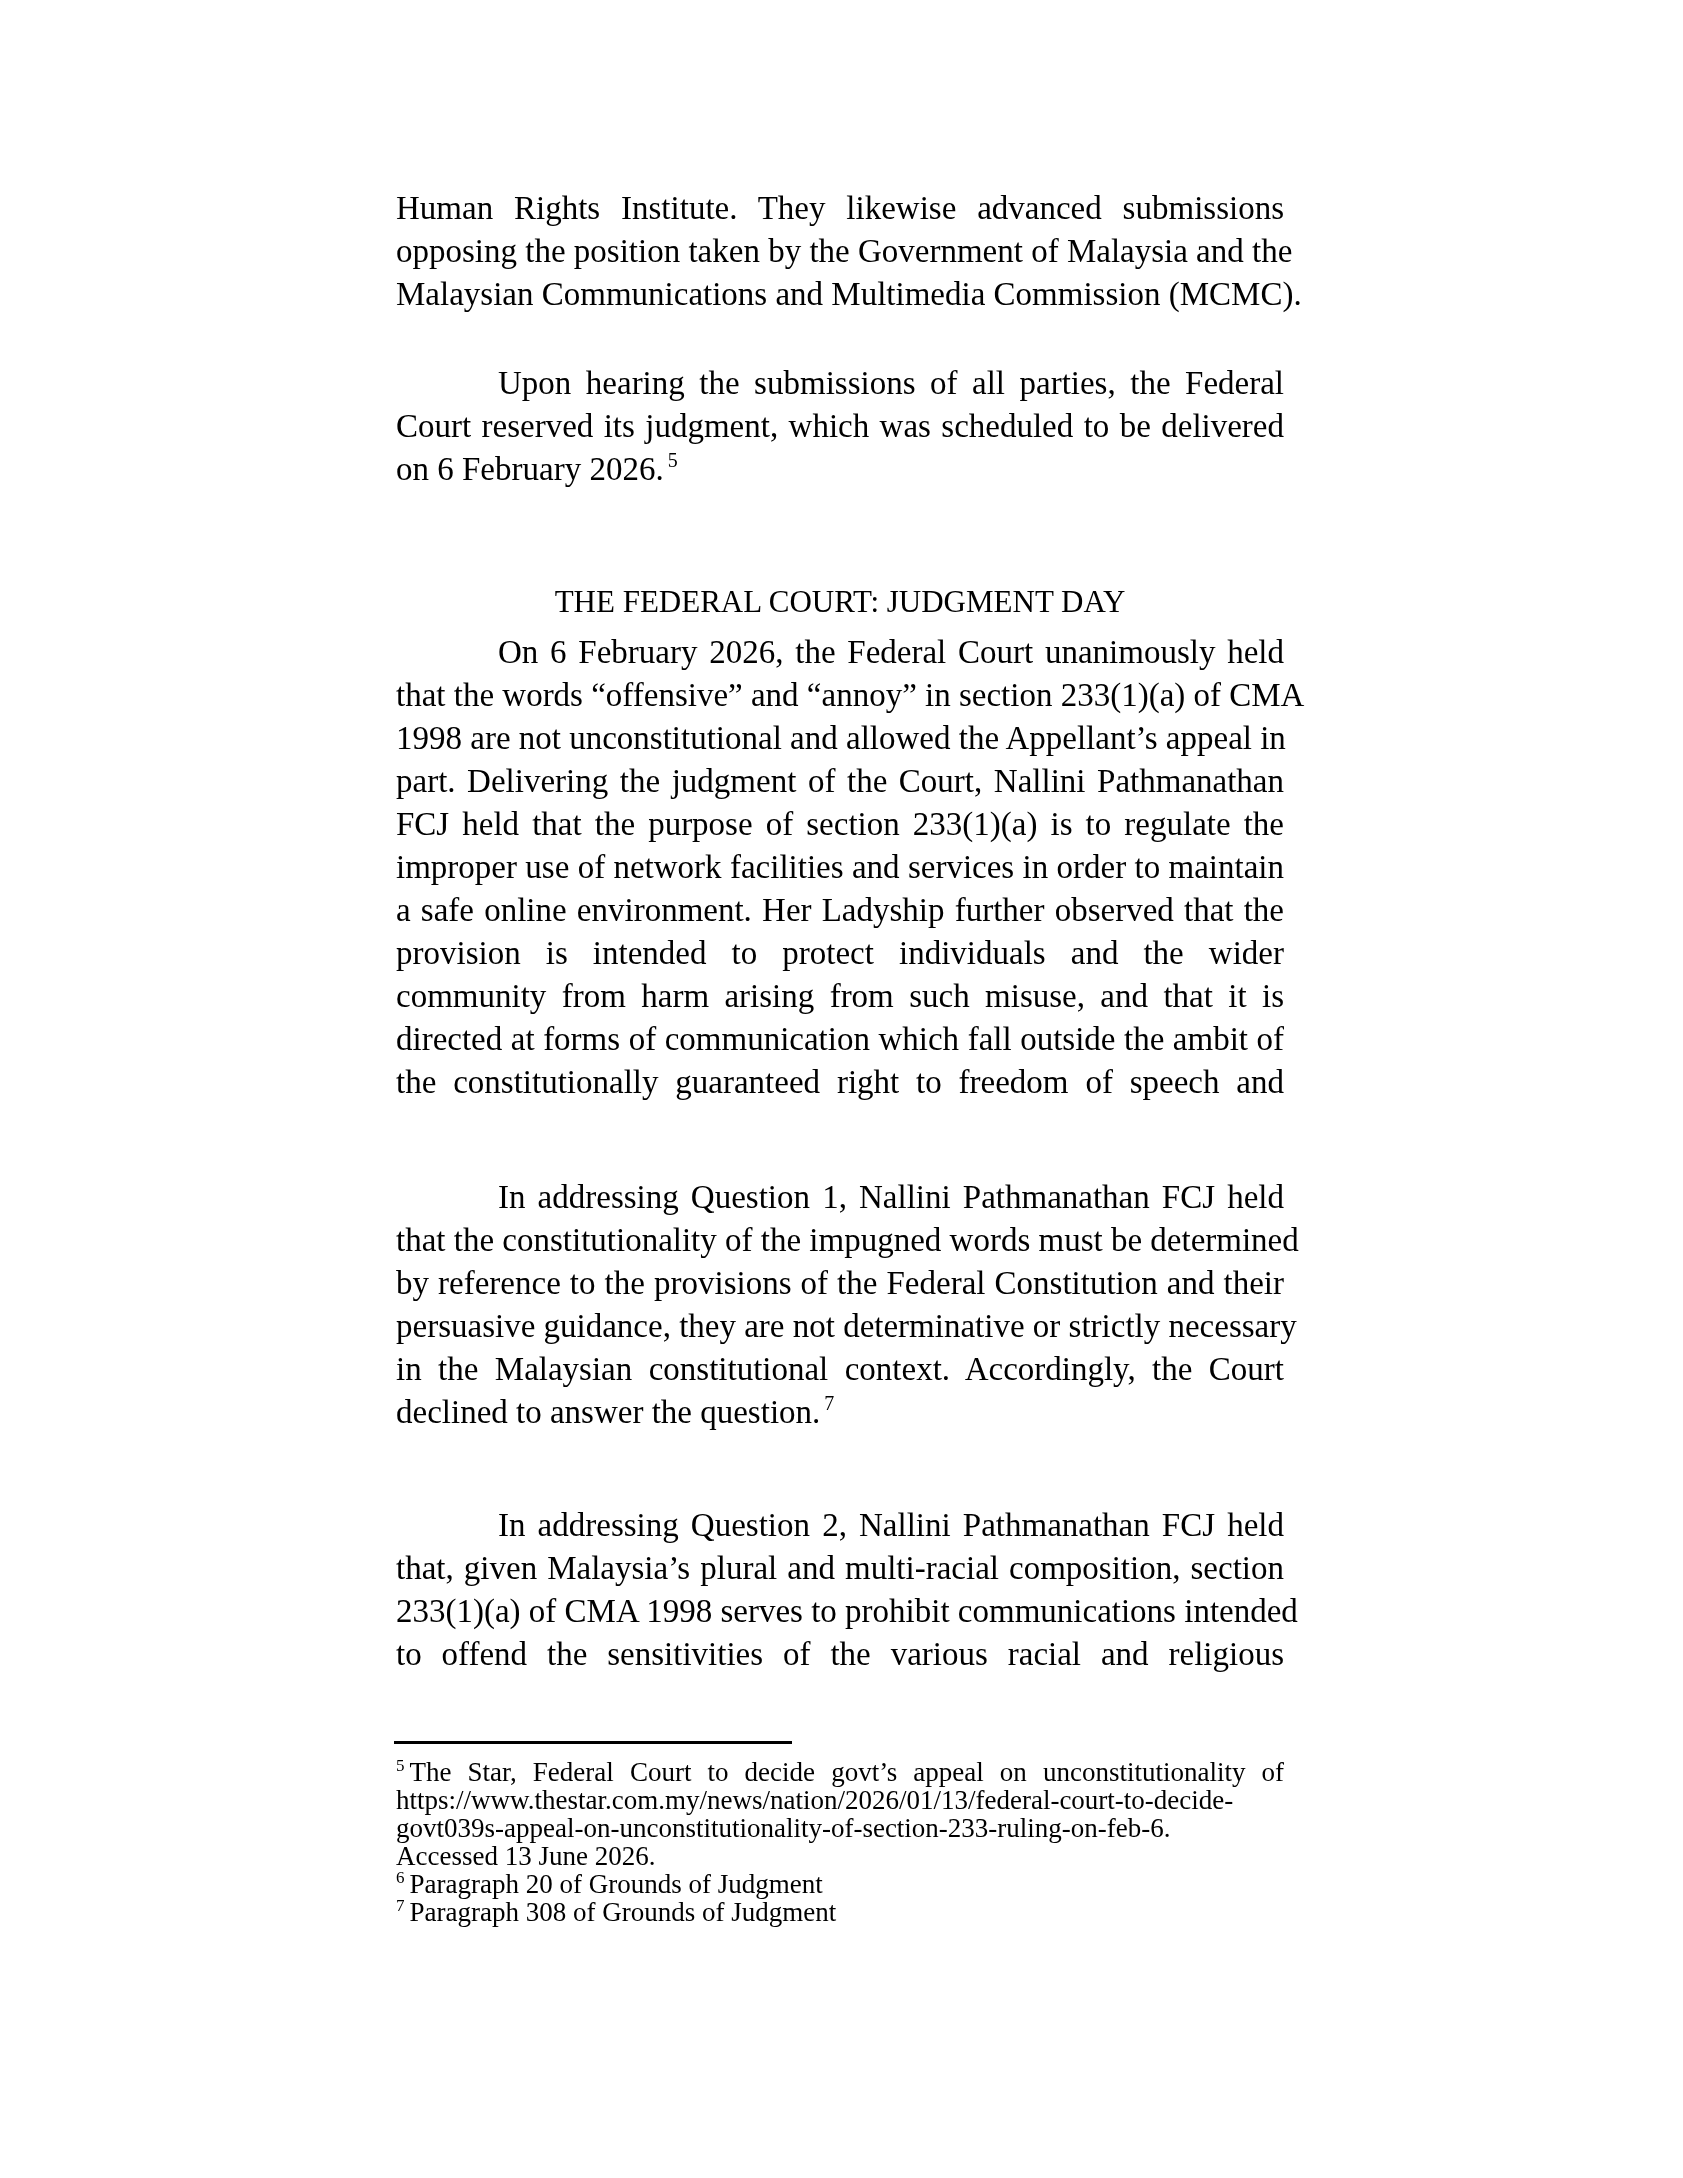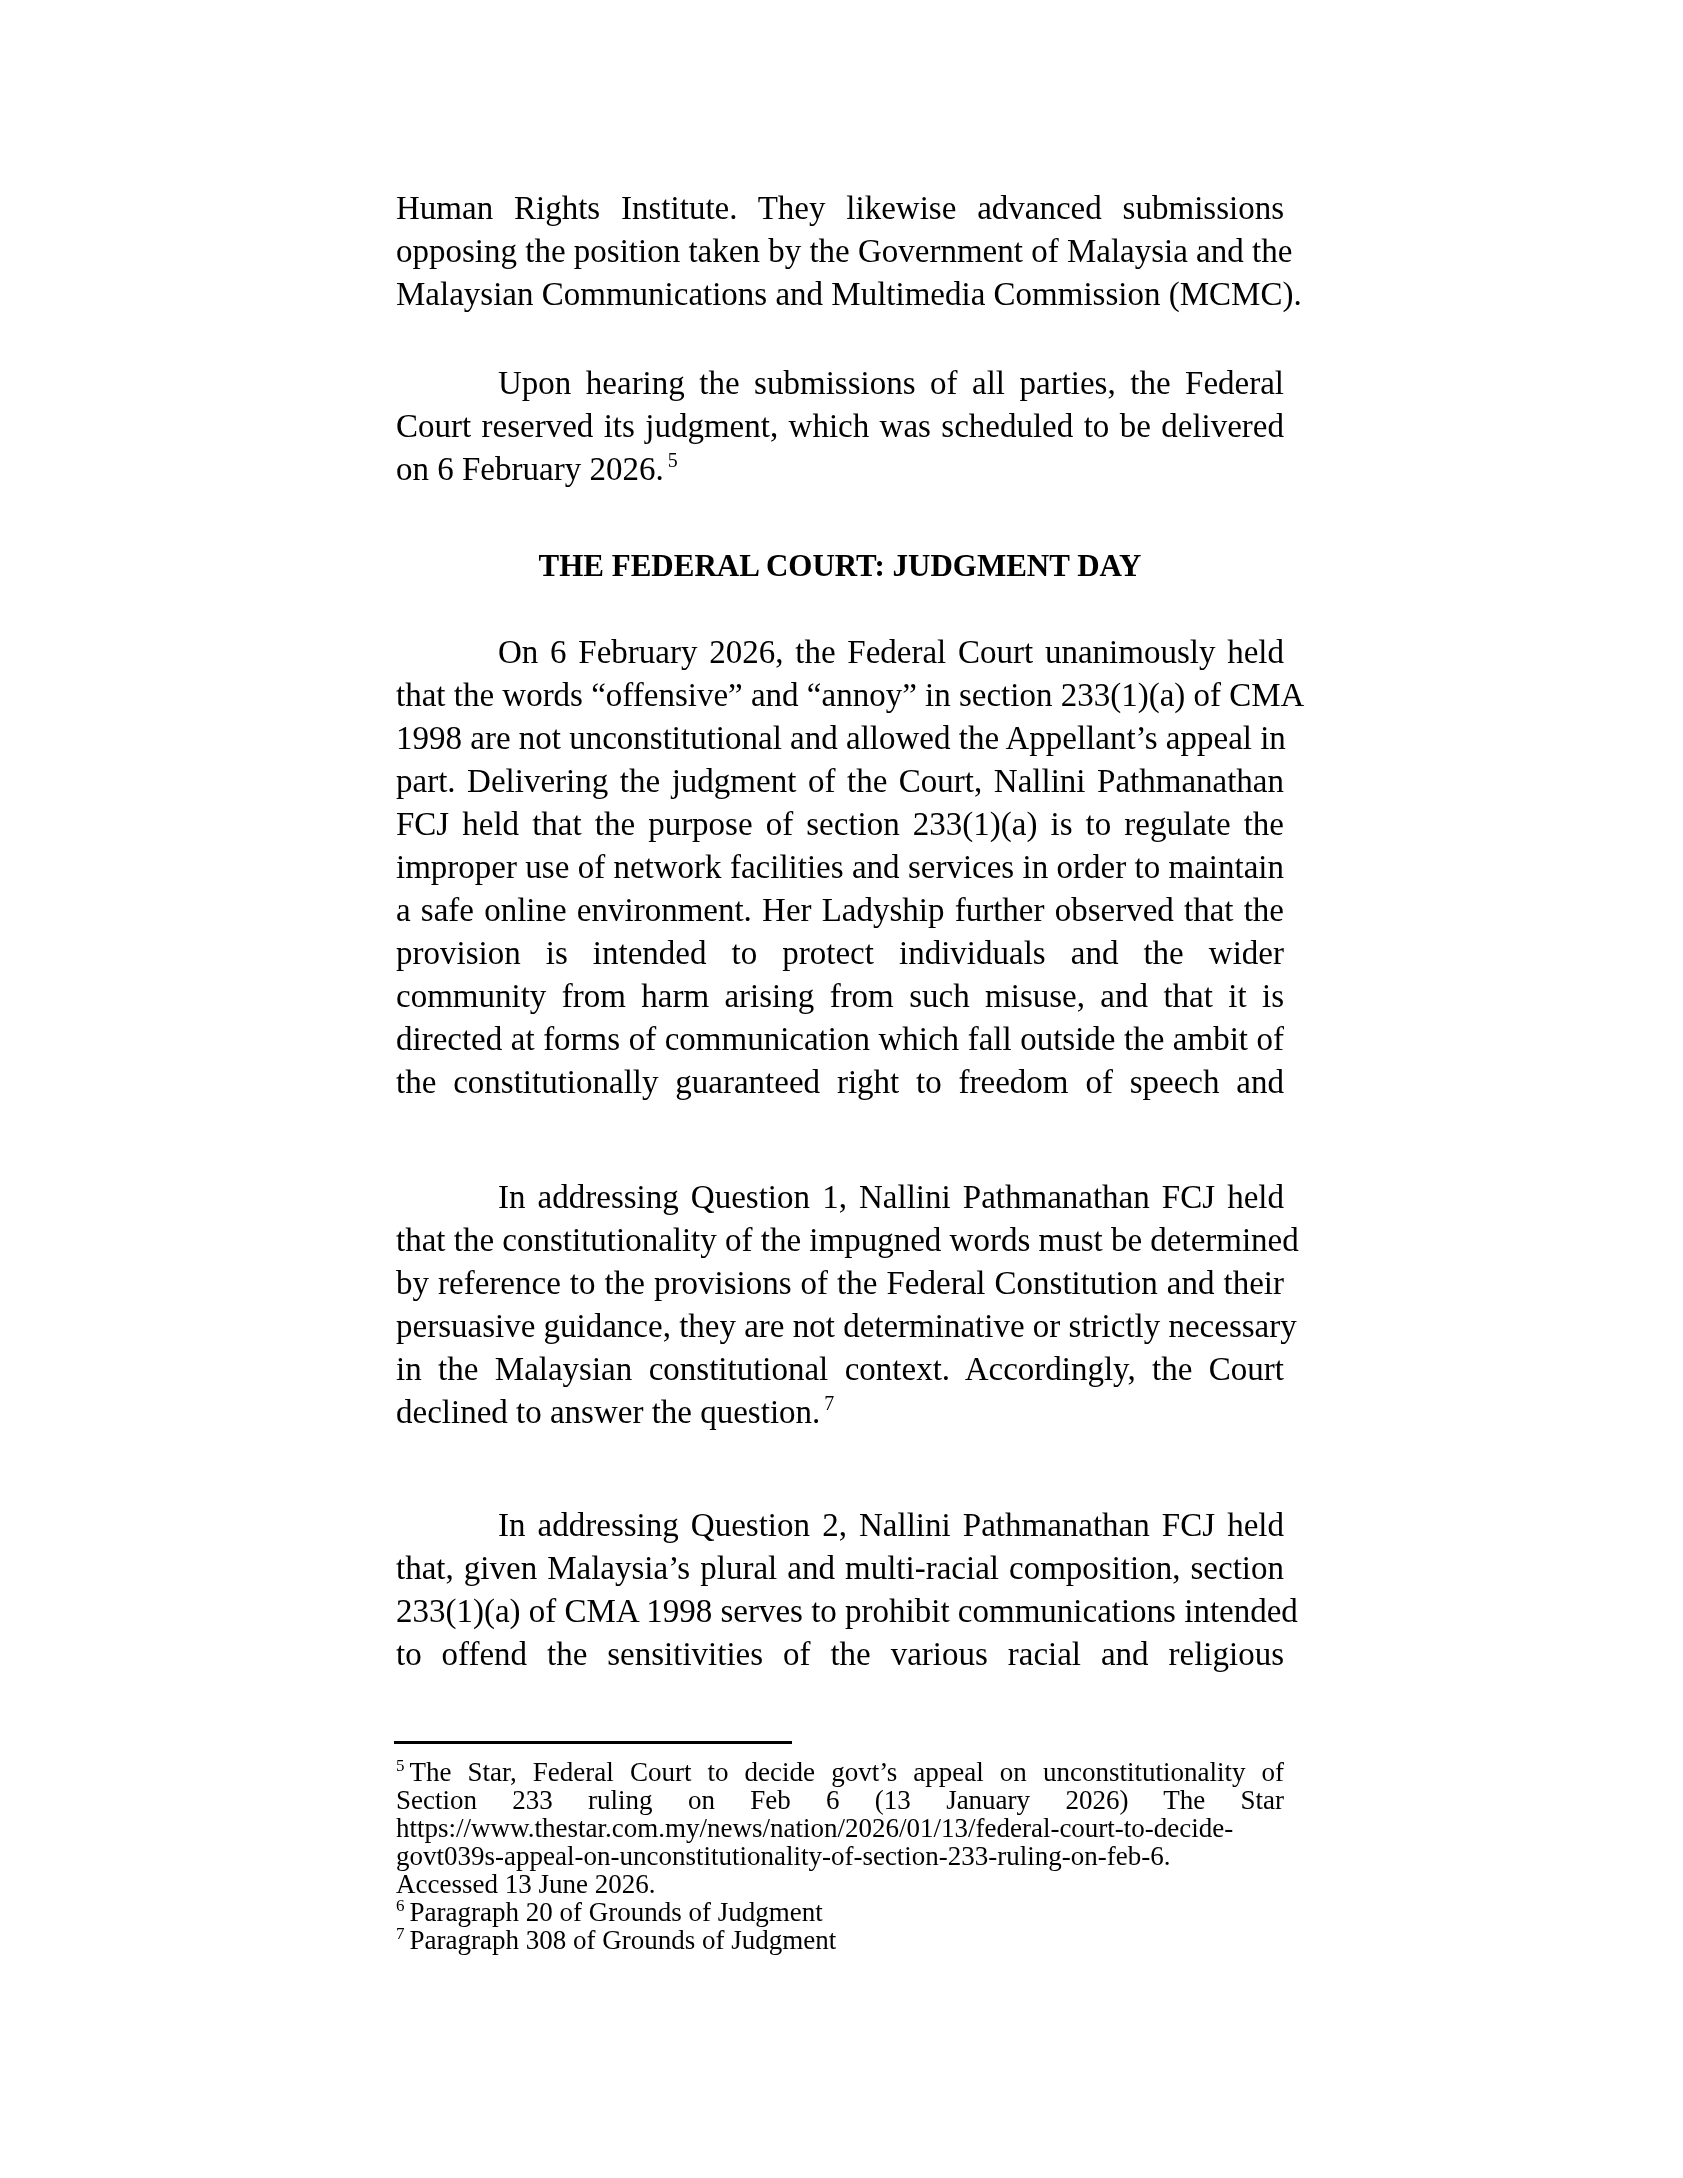--- a/index.html
+++ b/index.html
@@ -3,21 +3,21 @@
 <meta charset="utf-8">
 <style>
   html, body { margin: 0; padding: 0; background: #ffffff; }
   body { width: 1683px; height: 2178px; position: relative; overflow: hidden; color: #000; }
   .page { position: absolute; left: 0; top: 0; width: 1622px; height: 2178px; background: #fff; }
   .para { position: absolute; left: 396px; width: 888px; font-family: "Liberation Serif", serif; font-size: 33px; line-height: 43px; }
   .line { display: block; white-space: nowrap; height: 43px; text-align: justify; text-align-last: justify; }
   .line.last { text-align-last: left; }
   .line.indent { padding-left: 102px; }
   sup.fn { font-size: 20px; vertical-align: 0; position: relative; top: -13px; margin-left: 4px; line-height: 0; }
-  .heading { position: absolute; left: 396px; width: 888px; top: 544px; text-align: center; font-family: "Liberation Serif", serif; font-weight: bold; font-size: 31px; line-height: 43px; white-space: nowrap; }
+  .heading { position: absolute; left: 396px; width: 888px; top: 580px; text-align: center; font-family: "Liberation Serif", serif; font-weight: normal; font-size: 31px; line-height: 43px; white-space: nowrap; }
   .fn-rule { position: absolute; left: 394px; top: 1741px; width: 398px; height: 3px; background: #000; }
   .footnotes { position: absolute; left: 396px; width: 888px; top: 1758px; font-family: "Liberation Serif", serif; font-size: 27px; line-height: 28px; }
   .fline { display: block; white-space: nowrap; height: 28px; text-align: justify; text-align-last: justify; }
   .fline.last { text-align-last: left; font-family: Liberation Serif, serif; }
   .fnum { font-size: 17px; position: relative; top: -10px; margin-right: 5px; }
 </style>
 </head>
 <body>
 
 <div class="page">
@@ -63,21 +63,20 @@
     <span class="line indent">In addressing Question 2, Nallini Pathmanathan FCJ held</span>
     <span class="line">that, given Malaysia’s plural and multi-racial composition, section</span>
     <span class="line">233(1)(a) of CMA 1998 serves to prohibit communications intended</span>
     <span class="line">to offend the sensitivities of the various racial and religious</span>
   </div>
 
   <div class="fn-rule"></div>
 
   <div class="footnotes">
     <span class="fline"><span class="fnum">5</span><span>The Star, Federal Court to decide govt’s appeal on unconstitutionality of</span></span>
-    <span class="fline">Section 233 ruling on Feb 6 (13 January 2026) The Star</span>
     <span class="fline last">https://www.thestar.com.my/news/nation/2026/01/13/federal-court-to-decide-</span>
     <span class="fline last">govt039s-appeal-on-unconstitutionality-of-section-233-ruling-on-feb-6.</span>
     <span class="fline last">Accessed 13 June 2026.</span>
     <span class="fline last"><span class="fnum">6</span><span>Paragraph 20 of Grounds of Judgment</span></span>
     <span class="fline last"><span class="fnum">7</span><span>Paragraph 308 of Grounds of Judgment</span></span>
   </div>
 
 </div>
 
 

